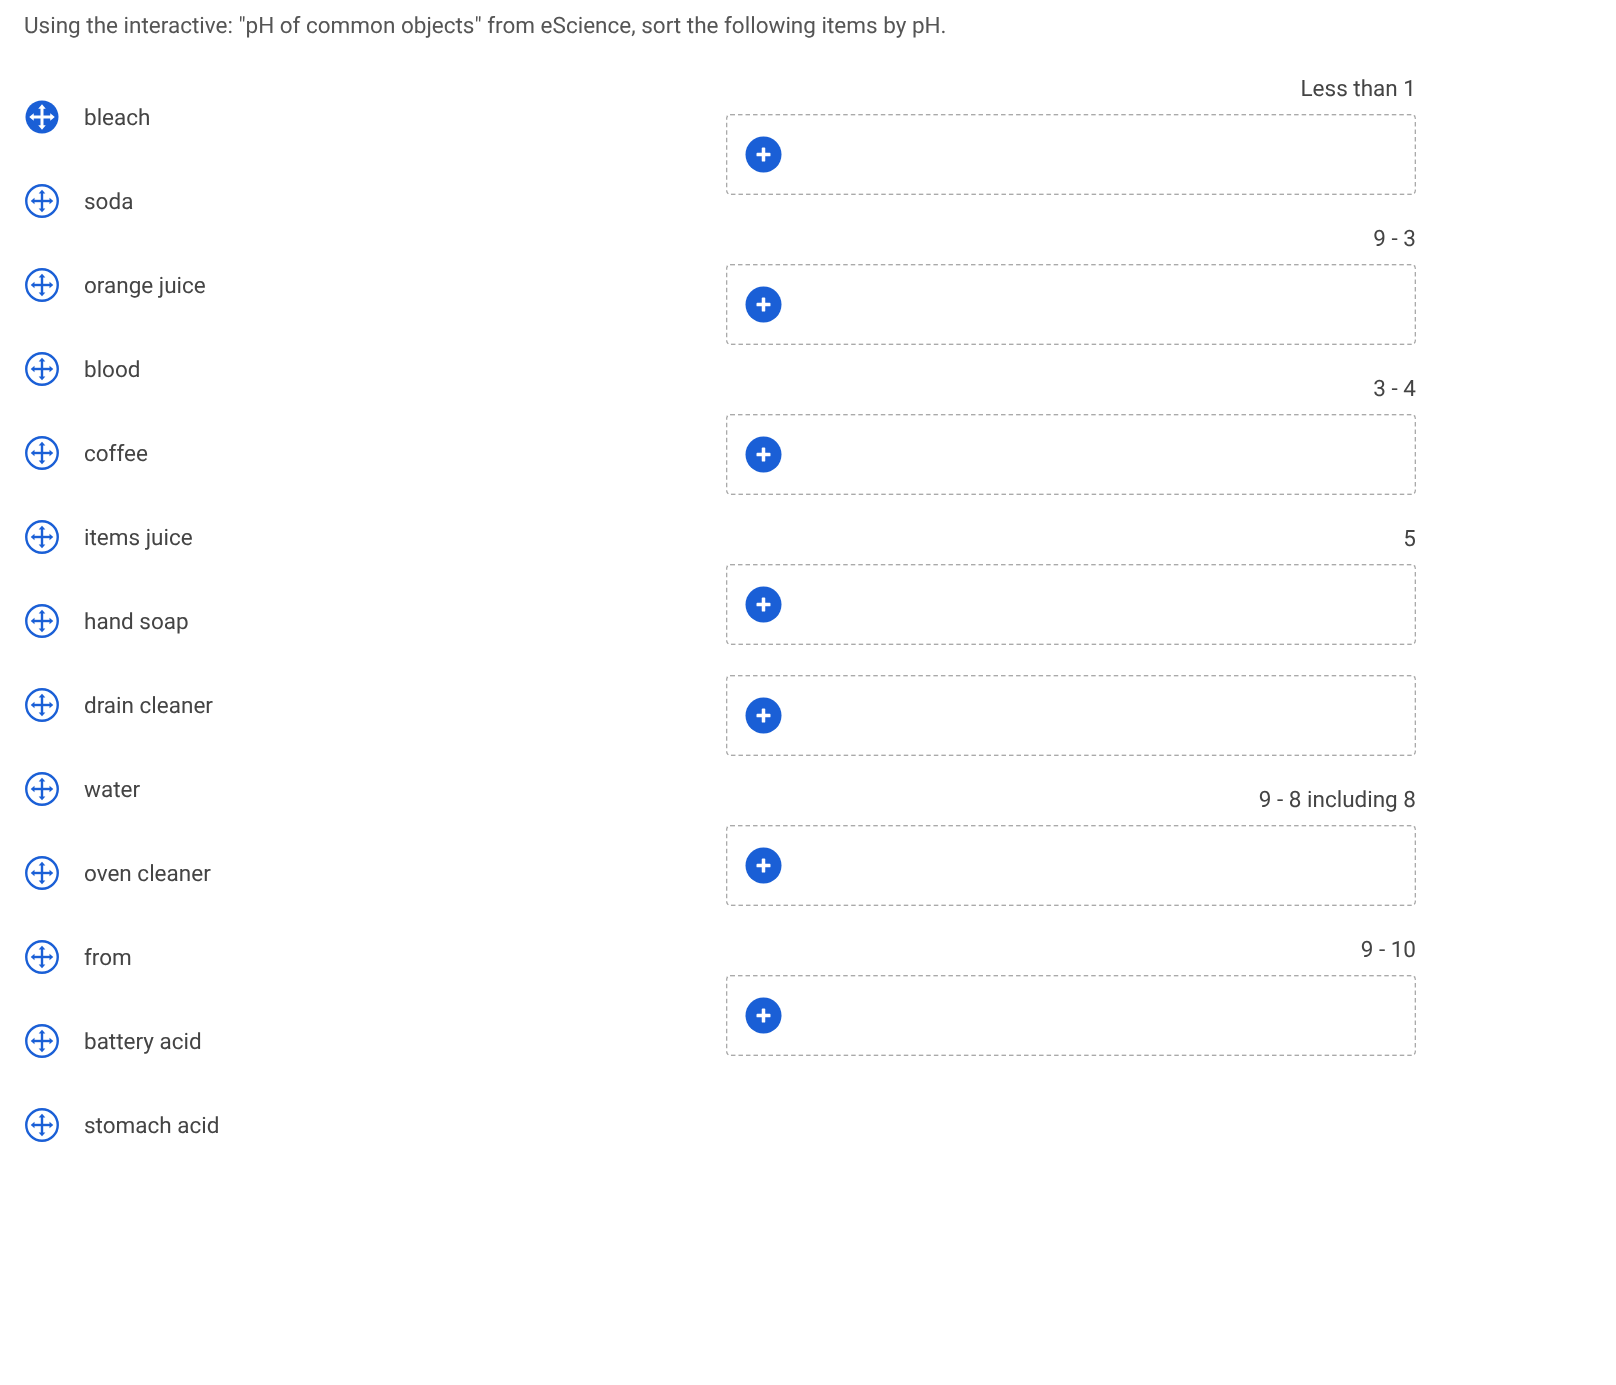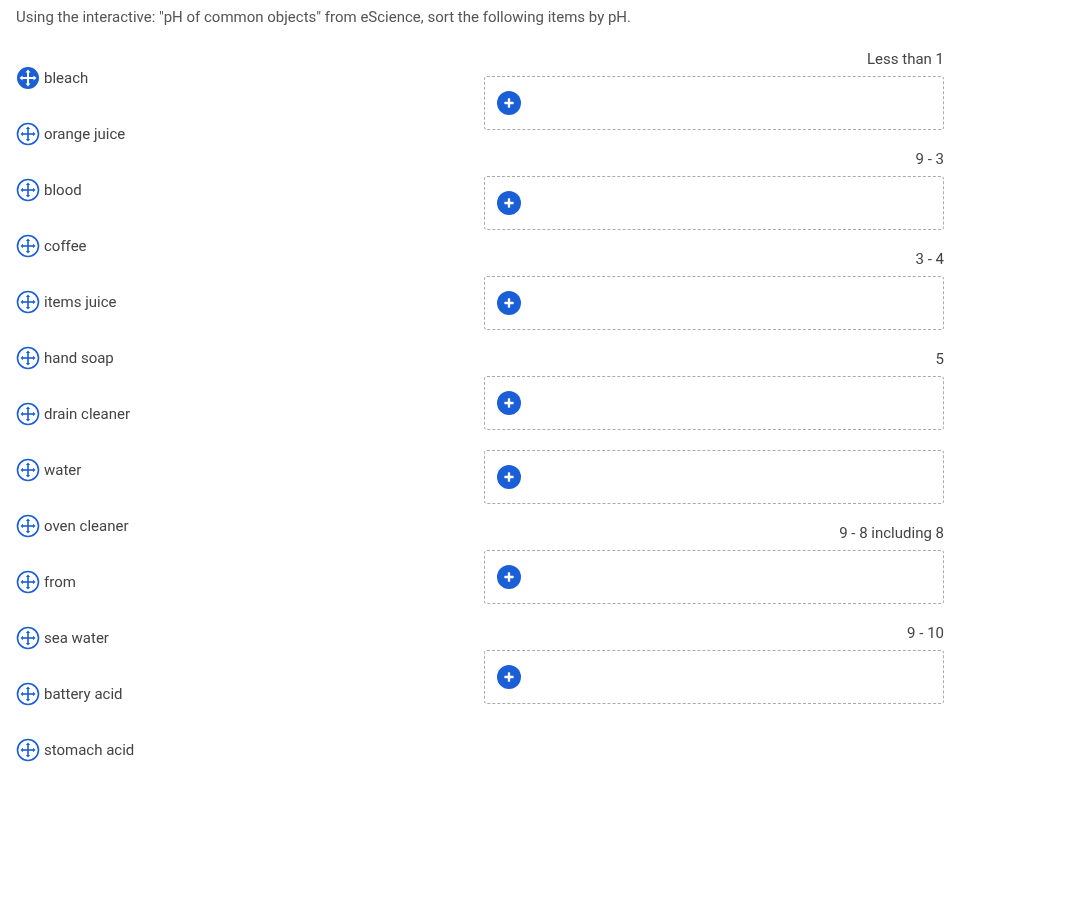--- a/index.html
+++ b/index.html
@@ -27,21 +27,21 @@
       flex: 0 0 auto;
       width: 420px;
     }
     .categories-column {
       flex: 1 1 auto;
       max-width: 460px;
     }
     .item-row {
       display: flex;
       align-items: center;
-      gap: 4px;
+      gap: 16px;
       min-height: 56px;
     }
     .drag-icon {
       width: 24px;
       height: 24px;
       flex: 0 0 24px;
       display: flex;
       align-items: center;
       justify-content: center;
     }
@@ -116,20 +116,36 @@
     <g fill="#1a5fd6">
       <polygon points="12,4.5 9.8,7 14.2,7"></polygon>
       <polygon points="12,19.5 9.8,17 14.2,17"></polygon>
       <polygon points="4.5,12 7,9.8 7,14.2"></polygon>
       <polygon points="19.5,12 17,9.8 17,14.2"></polygon>
       <rect x="11.2" y="6.5" width="1.6" height="11"></rect>
       <rect x="6.5" y="11.2" width="11" height="1.6"></rect>
     </g>
   </svg>
         </span>
+        <span class="item-label">soda</span>
+      </div>
+      <div class="item-row">
+        <span class="drag-icon">
+          <svg viewBox="0 0 24 24" xmlns="http://www.w3.org/2000/svg">
+    <circle cx="12" cy="12" r="10.5" fill="none" stroke="#1a5fd6" stroke-width="1.6"></circle>
+    <g fill="#1a5fd6">
+      <polygon points="12,4.5 9.8,7 14.2,7"></polygon>
+      <polygon points="12,19.5 9.8,17 14.2,17"></polygon>
+      <polygon points="4.5,12 7,9.8 7,14.2"></polygon>
+      <polygon points="19.5,12 17,9.8 17,14.2"></polygon>
+      <rect x="11.2" y="6.5" width="1.6" height="11"></rect>
+      <rect x="6.5" y="11.2" width="11" height="1.6"></rect>
+    </g>
+  </svg>
+        </span>
         <span class="item-label">orange juice</span>
       </div>
       <div class="item-row">
         <span class="drag-icon">
           <svg viewBox="0 0 24 24" xmlns="http://www.w3.org/2000/svg">
     <circle cx="12" cy="12" r="10.5" fill="none" stroke="#1a5fd6" stroke-width="1.6"></circle>
     <g fill="#1a5fd6">
       <polygon points="12,4.5 9.8,7 14.2,7"></polygon>
       <polygon points="12,19.5 9.8,17 14.2,17"></polygon>
       <polygon points="4.5,12 7,9.8 7,14.2"></polygon>
@@ -245,36 +261,20 @@
       <polygon points="12,4.5 9.8,7 14.2,7"></polygon>
       <polygon points="12,19.5 9.8,17 14.2,17"></polygon>
       <polygon points="4.5,12 7,9.8 7,14.2"></polygon>
       <polygon points="19.5,12 17,9.8 17,14.2"></polygon>
       <rect x="11.2" y="6.5" width="1.6" height="11"></rect>
       <rect x="6.5" y="11.2" width="11" height="1.6"></rect>
     </g>
   </svg>
         </span>
         <span class="item-label">from</span>
-      </div>
-      <div class="item-row">
-        <span class="drag-icon">
-          <svg viewBox="0 0 24 24" xmlns="http://www.w3.org/2000/svg">
-    <circle cx="12" cy="12" r="10.5" fill="none" stroke="#1a5fd6" stroke-width="1.6"></circle>
-    <g fill="#1a5fd6">
-      <polygon points="12,4.5 9.8,7 14.2,7"></polygon>
-      <polygon points="12,19.5 9.8,17 14.2,17"></polygon>
-      <polygon points="4.5,12 7,9.8 7,14.2"></polygon>
-      <polygon points="19.5,12 17,9.8 17,14.2"></polygon>
-      <rect x="11.2" y="6.5" width="1.6" height="11"></rect>
-      <rect x="6.5" y="11.2" width="11" height="1.6"></rect>
-    </g>
-  </svg>
-        </span>
-        <span class="item-label">sea water</span>
       </div>
       <div class="item-row">
         <span class="drag-icon">
           <svg viewBox="0 0 24 24" xmlns="http://www.w3.org/2000/svg">
     <circle cx="12" cy="12" r="10.5" fill="none" stroke="#1a5fd6" stroke-width="1.6"></circle>
     <g fill="#1a5fd6">
       <polygon points="12,4.5 9.8,7 14.2,7"></polygon>
       <polygon points="12,19.5 9.8,17 14.2,17"></polygon>
       <polygon points="4.5,12 7,9.8 7,14.2"></polygon>
       <polygon points="19.5,12 17,9.8 17,14.2"></polygon>

